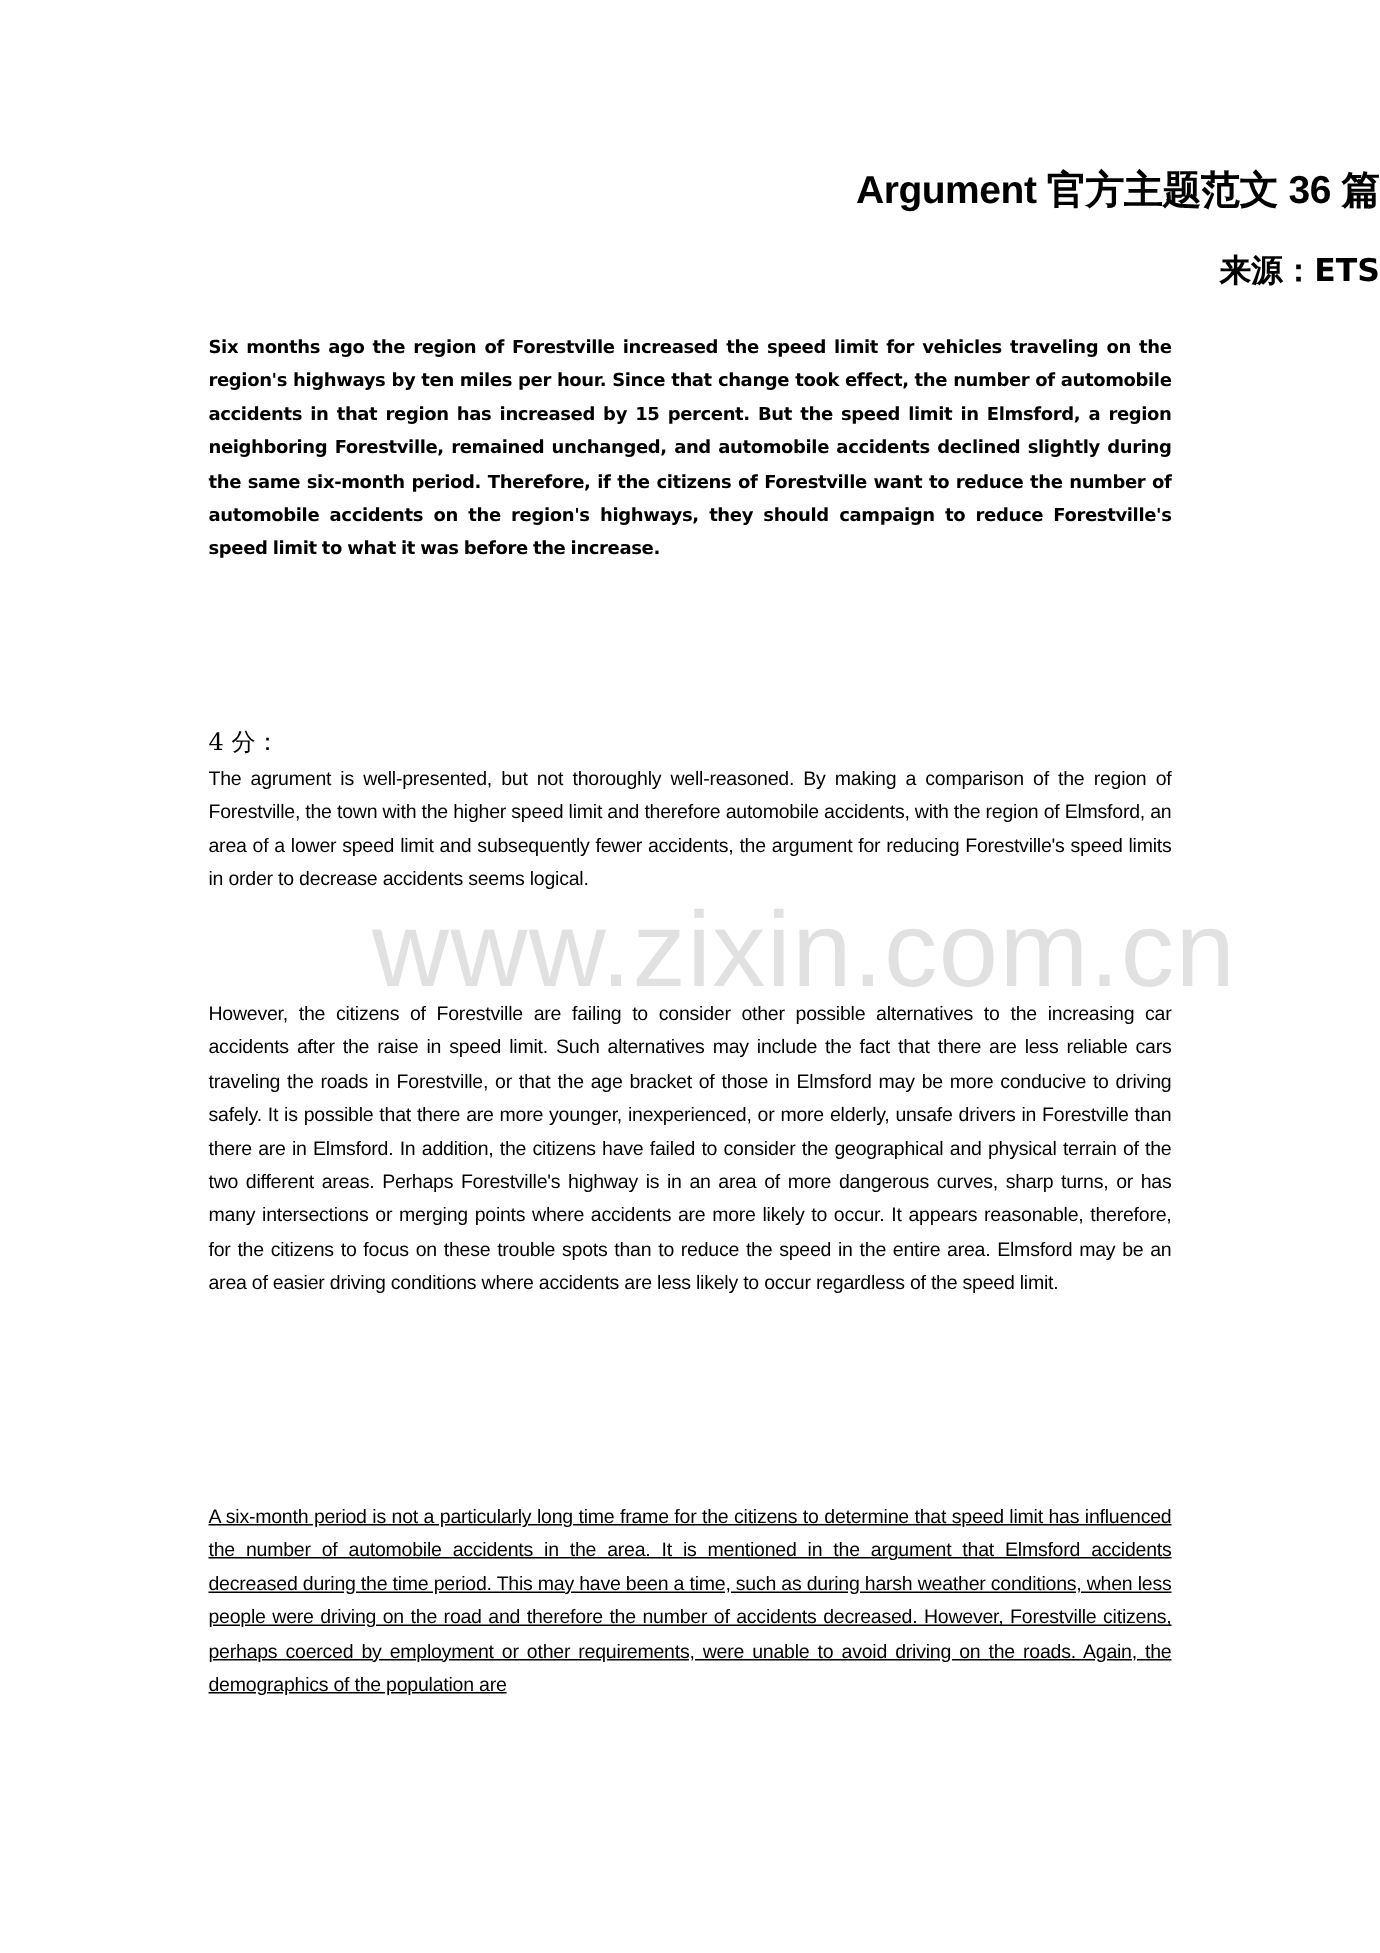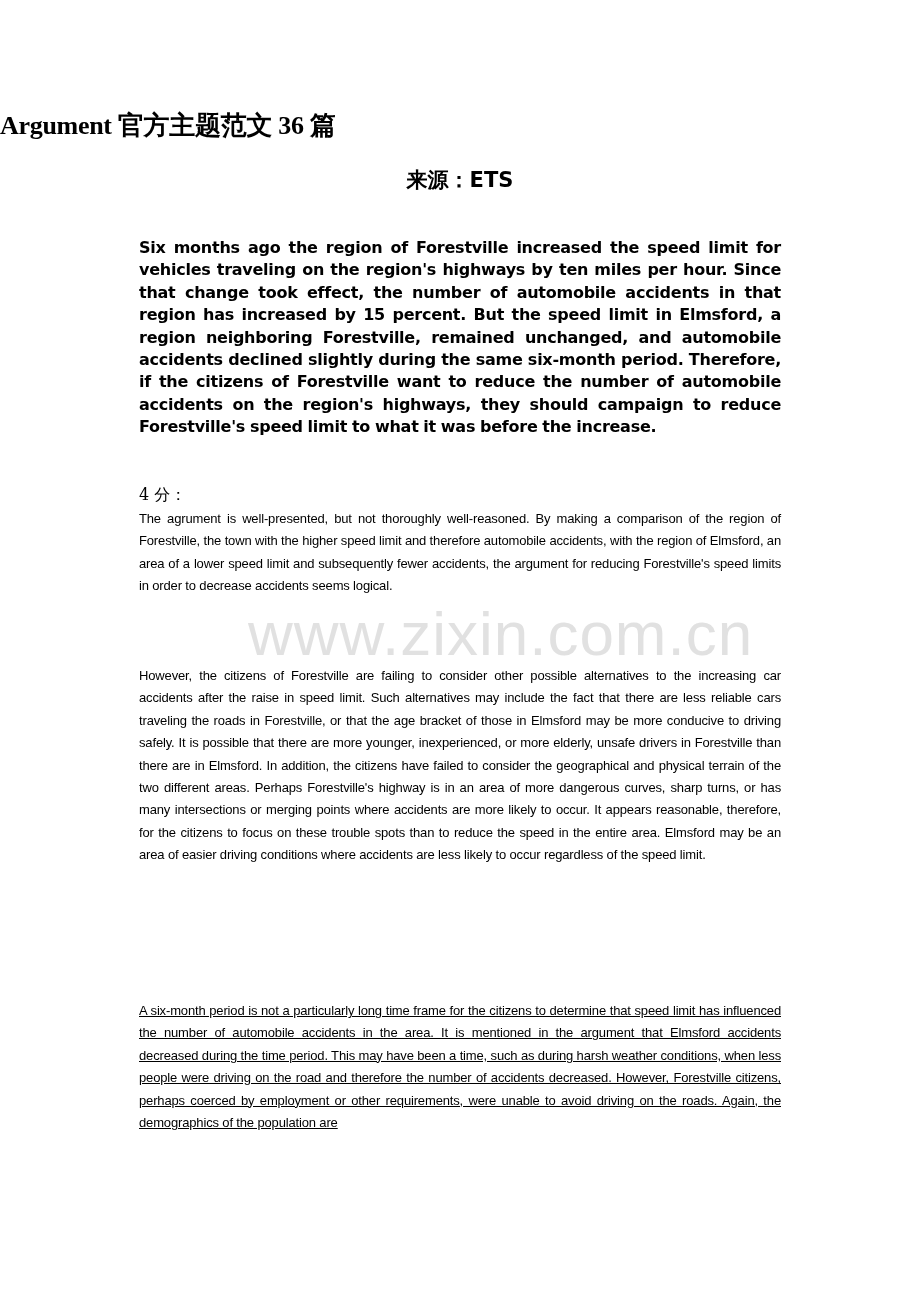--- a/index.html
+++ b/index.html
@@ -19,44 +19,44 @@
       position: absolute;
       left: 139px;
       top: 0;
       width: 642px;
     }
     .title {
       position: absolute;
       left: -139px;
       width: 920px;
       top: 106px;
-      text-align: left;
-      font-family: Liberation Serif, serif;
+      text-align: right;
+      font-family: Liberation Sans, sans-serif;
       font-weight: bold;
       font-size: 26px;
       line-height: 40px;
       letter-spacing: -0.3px;
     }
     .subtitle {
       position: absolute;
       left: -139px;
       width: 920px;
       top: 164px;
-      text-align: center;
+      text-align: right;
       font-weight: bold;
       font-size: 21px;
       line-height: 32px;
     }
     .prompt {
       position: absolute;
-      top: 237px;
+      top: 220px;
       left: 0;
       width: 642px;
       font-weight: bold;
-      font-size: 16px;
+      font-size: 12px;
       line-height: 22.4px;
       text-align: justify;
       letter-spacing: -0.25px;
       word-spacing: -0.5px;
     }
     .score {
       position: absolute;
       top: 484px;
       left: 0;
       font-family: "DejaVu Serif", serif;
@@ -74,21 +74,21 @@
       letter-spacing: -0.15px;
     }
     .p1 { top: 508px; }
     .p2 { top: 665px; }
     .p3 { top: 1000px; text-decoration: underline; }
     .watermark {
       position: absolute;
       left: 248px;
       top: 602px;
       font-family: "Liberation Sans", sans-serif;
-      font-size: 62px;
+      font-size: 71px;
       line-height: 64px;
       color: rgba(200, 200, 200, 0.55);
       letter-spacing: 1px;
       pointer-events: none;
       white-space: nowrap;
     }
   </style>
 </head>
 <body>
 

